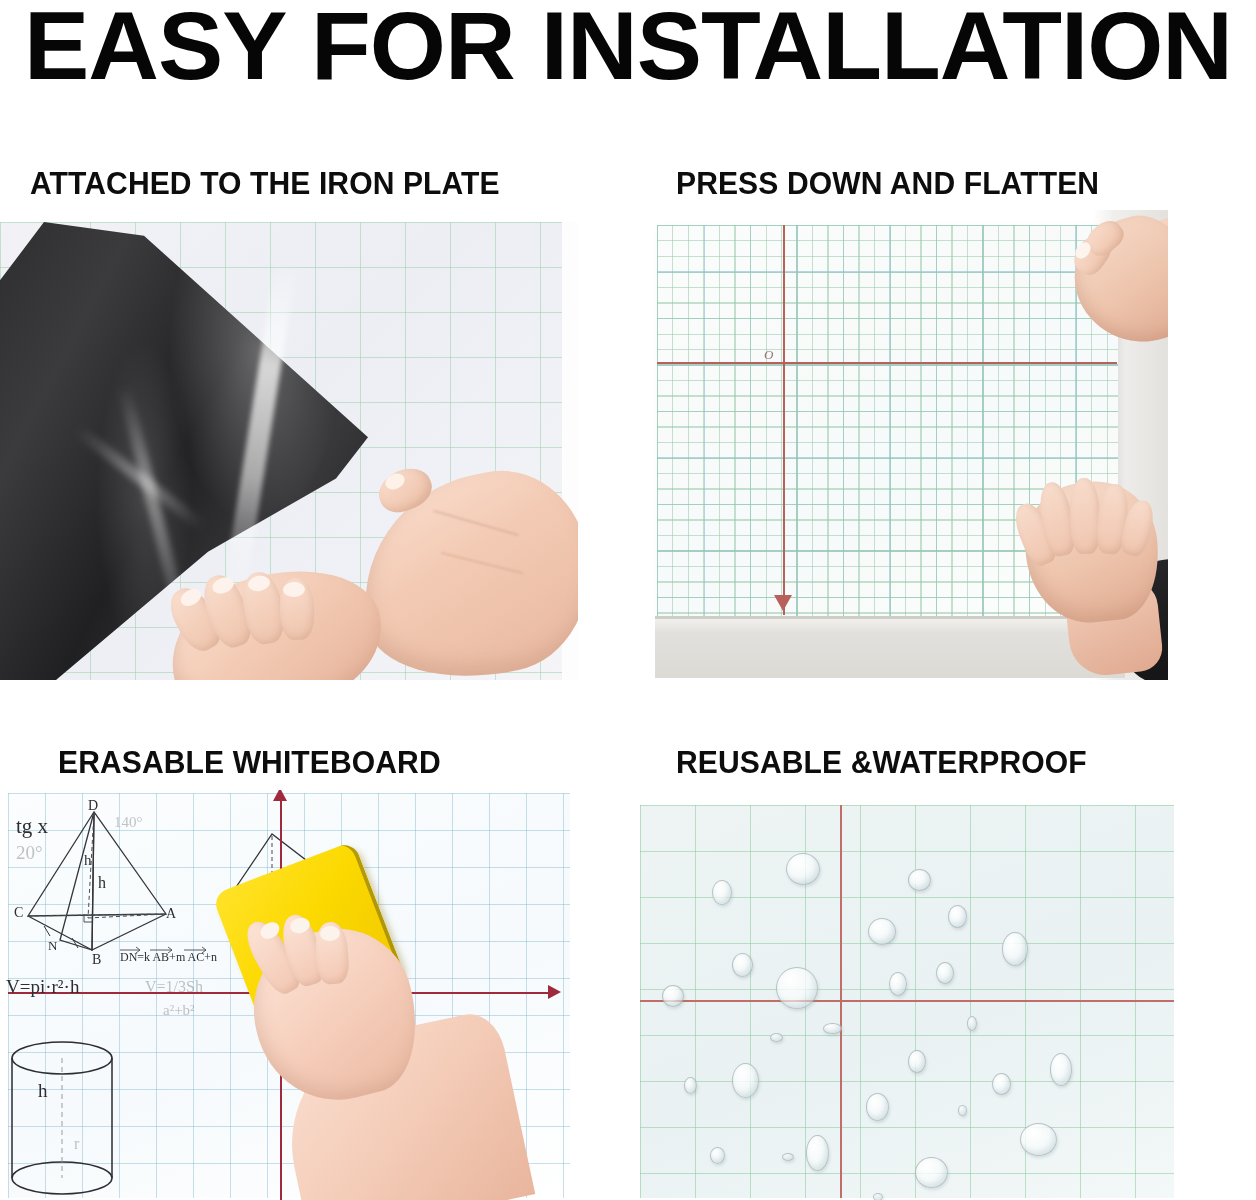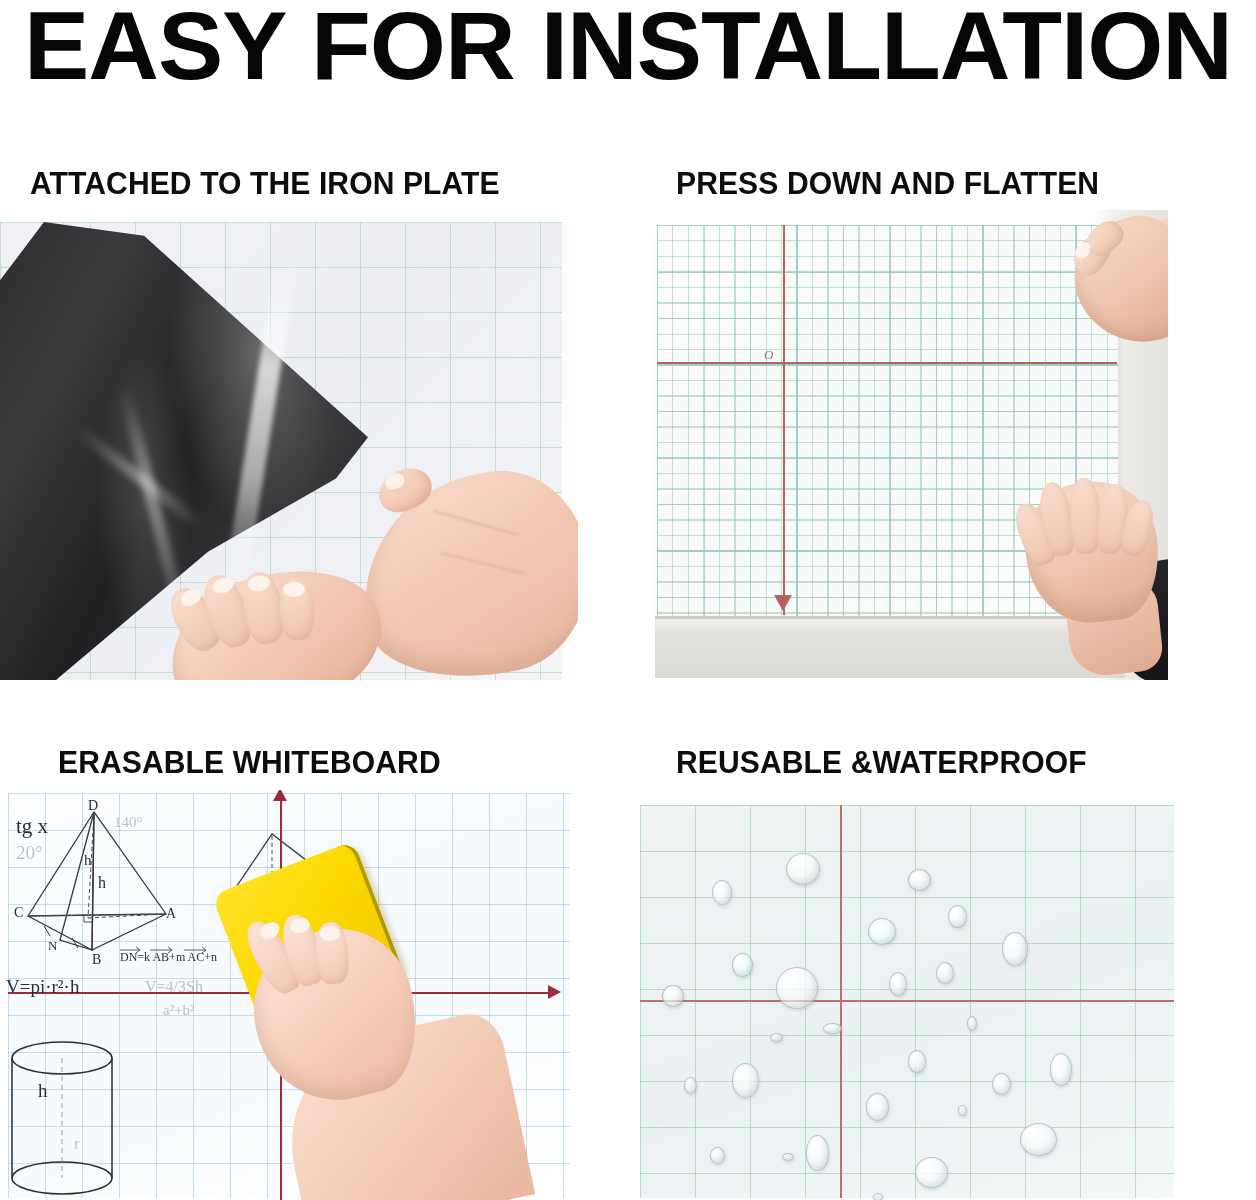--- a/index.html
+++ b/index.html
@@ -409,21 +409,21 @@
     <div class="hw" id="p3-tgx">tg x</div>
     <div class="hw hw-faint" id="p3-30">20°</div>
     <div class="hw" id="p3-D">D</div>
     <div class="hw" id="p3-h1">h</div>
     <div class="hw" id="p3-C">C</div>
     <div class="hw" id="p3-A">A</div>
     <div class="hw" id="p3-N">N</div>
     <div class="hw" id="p3-B">B</div>
     <div class="hw" id="p3-dn">DN=k AB+m AC+n</div>
     <div class="hw" id="p3-vpi">V=pi·r²·h</div>
-    <div class="hw hw-faint" id="p3-v13">V=4/3Sh</div>
+    <div class="hw hw-faint" id="p3-v13">V=1/3Sh</div>
     <div class="hw hw-faint" id="p3-a2b2">a²+b²</div>
     <div class="hw hw-faint" id="p3-180">140°</div>
     <div class="hw" id="p3-h2">h</div>
     <div class="hw" id="p3-hcyl">h</div>
     <div class="hw hw-faint" id="p3-rcyl">r</div>
 
     <div id="p3-arm"></div>
     <div id="p3-eraser"></div>
     <div id="p3-eraser-edge"></div>
     <div id="p3-hand"></div>

